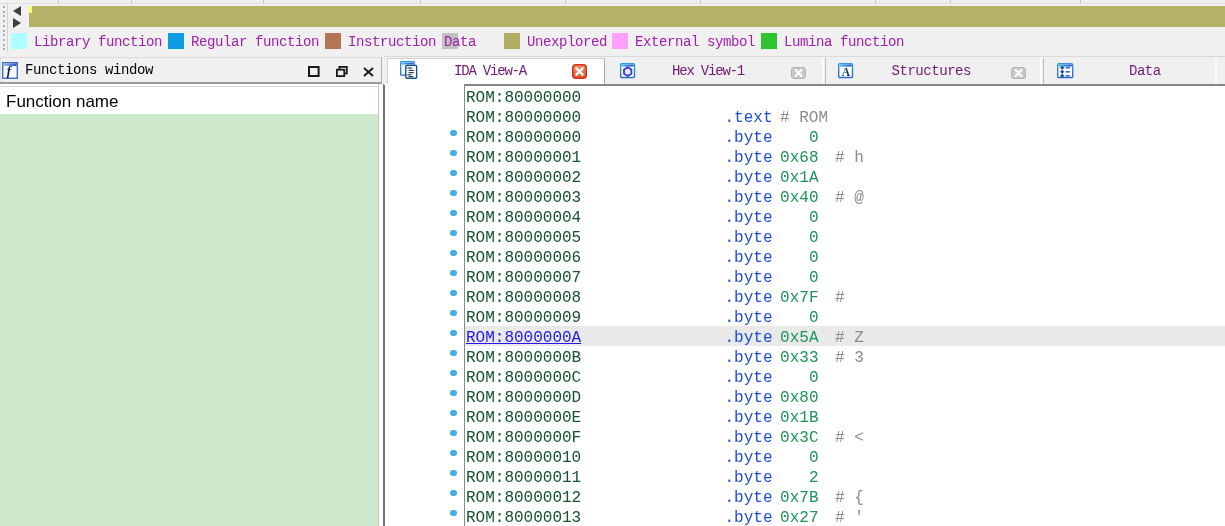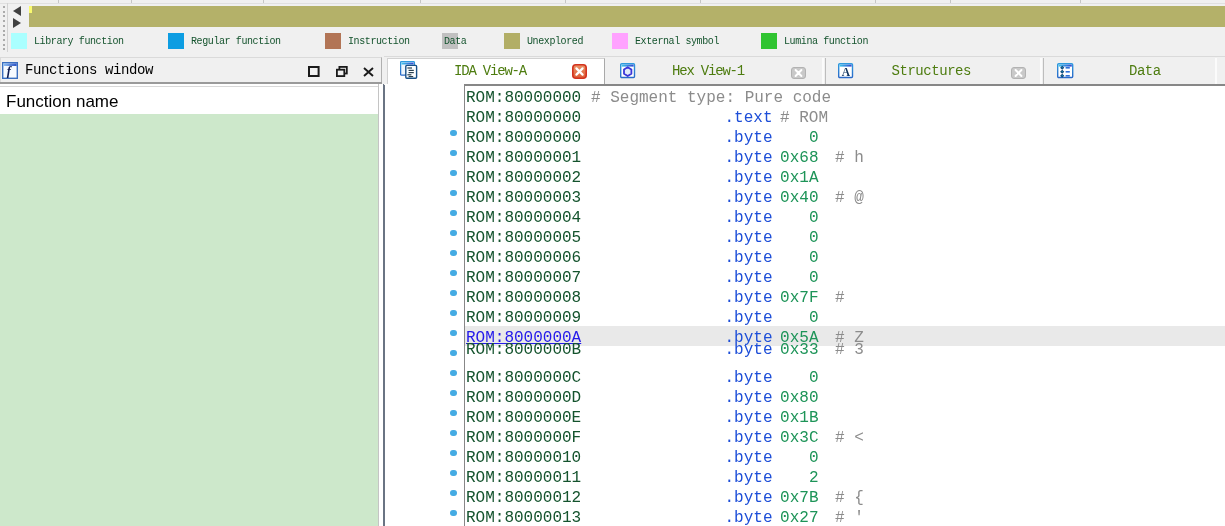--- a/index.html
+++ b/index.html
@@ -13,39 +13,39 @@
 #handle1 { position:absolute; left:7px; top:3px; width:1px; height:49px; background:#d2d2d2; }
 .hdot { position:absolute; left:2.5px; width:2px; height:2px; background:#ababab; }
 #arrL { position:absolute; left:13px; top:6px; width:0; height:0;
   border-top:5px solid transparent; border-bottom:5px solid transparent; border-right:8px solid #404040; }
 #arrR { position:absolute; left:13px; top:18px; width:0; height:0;
   border-top:5px solid transparent; border-bottom:5px solid transparent; border-left:8px solid #404040; }
 #navband { position:absolute; left:29px; top:6px; width:1196px; height:21px; background:#b4b169; }
 #navmark { position:absolute; left:0; top:0; width:3px; height:7px; background:#fafa6e; }
 
 .lsq { position:absolute; top:33px; width:16px; height:16px; }
-.llab { position:absolute; top:34px; height:16px; font-size:10px; letter-spacing:-0.4px; color:#14532d; line-height:16px; white-space:pre; }
+.llab { position:absolute; top:34px; height:16px; font-size:14px; letter-spacing:-0.4px; color:#a21caf; line-height:16px; white-space:pre; }
 
 #titlebar { position:absolute; left:0; top:57px; width:382px; height:26px; background:#f0f0f0;
   border-top:1px solid #dadada; border-left:1px solid #dadada; border-right:1px solid #b0b0b0; }
 #titlebar-b { position:absolute; left:0; top:82px; width:382px; height:2px; background:#9a9a9a; }
 #ptitle { position:absolute; left:25px; top:62px; font-size:14px; letter-spacing:-0.4px; color:#000; line-height:16px; white-space:pre; }
 #lpanel { position:absolute; left:0; top:84px; width:383px; height:442px; background:#ffffff; }
 #lphead { position:absolute; left:6px; top:91.5px; font-family:"Liberation Sans",sans-serif; font-size:17px; color:#000; }
 #lpgreen { position:absolute; left:0; top:114px; width:378px; height:412px; background:#cde8cb; }
 #lpborder { position:absolute; left:378px; top:84px; width:1px; height:442px; background:#c4c4c4; }
 #lphline { position:absolute; left:0; top:86px; width:378px; height:1px; background:#d9d9d9; }
 #splitter { position:absolute; left:383px; top:84px; width:1.5px; height:442px; background:#6a7483; }
 
 #tabbar { position:absolute; left:384px; top:56px; width:841px; height:28.5px; background:#f0f0f0; border-top:1px solid #dadada; }
 #activetab { position:absolute; left:386.5px; top:57.5px; width:218.5px; height:28px; background:#ffffff;
   border-left:1px solid #d2d2d2; border-top:1px solid #d2d2d2; border-right:1.5px solid #a9a9a9; }
 .tsep-w { position:absolute; top:57.5px; width:2px; height:26px; background:#fbfbfb; }
 .tsep-g { position:absolute; top:57.5px; width:1px; height:26px; background:#bdbdbd; }
-.tablab { position:absolute; top:63px; height:16px; font-size:14px; letter-spacing:-1.2px; color:#4d7c0f; line-height:16px; white-space:pre; }
+.tablab { position:absolute; top:63px; height:16px; font-size:14px; letter-spacing:-1.2px; color:#701a75; line-height:16px; white-space:pre; }
 .ticon { position:absolute; top:62px; }
 
 #content { position:absolute; left:385px; top:84px; width:840px; height:442px; background:#ffffff; }
 #frame-h { position:absolute; left:463.5px; top:84px; width:761.5px; height:1.9px; background:#878787; }
 #frame-v { position:absolute; left:463.7px; top:84px; width:1.6px; height:442px; background:#878787; }
 #hibar { position:absolute; left:465.3px; top:326px; width:759.7px; height:20px; background:#e9e9e9; }
 
 .ln { position:absolute; left:466px; width:759px; height:20px; font-size:16px; line-height:20px; white-space:pre; }
 .ln span { position:absolute; top:0; }
 .a { color:#14532d; left:0; }
@@ -216,21 +216,21 @@
 </svg>
 <svg class="abs" style="left:1010.5px;top:66.5px" width="15" height="12" viewBox="0 0 15 12">
   <rect x="0.5" y="0.5" width="14" height="11" rx="2.5" fill="#c9c9c9" stroke="#b2b2b2"></rect>
   <path d="M4.6 3 L10.4 9 M10.4 3 L4.6 9" stroke="#ffffff" stroke-width="2" stroke-linecap="round"></path>
 </svg>
 
 <div id="content"></div>
 <div id="hibar"></div>
 <div id="frame-h"></div>
 <div id="frame-v"></div>
-<div class="ln" style="top:88px"><span class="a">ROM:80000000</span><span class="c" style="left:125px"># Segment type: Pure code</span></div>
+<div class="ln" style="top:88px"><span class="a">ROM:80000000</span></div>
 <div class="ln" style="top:108px"><span class="a">ROM:80000000</span><span class="m">.text</span><span class="c" style="left:314px"># ROM</span></div>
 <div class="dot" style="top:129.5px"></div>
 <div class="ln" style="top:128px"><span class="a">ROM:80000000</span><span class="m">.byte</span><span class="v">0</span></div>
 <div class="dot" style="top:149.5px"></div>
 <div class="ln" style="top:148px"><span class="a">ROM:80000001</span><span class="m">.byte</span><span class="v">0x68</span><span class="c" style="left:369px"># h</span></div>
 <div class="dot" style="top:169.5px"></div>
 <div class="ln" style="top:168px"><span class="a">ROM:80000002</span><span class="m">.byte</span><span class="v">0x1A</span></div>
 <div class="dot" style="top:189.5px"></div>
 <div class="ln" style="top:188px"><span class="a">ROM:80000003</span><span class="m">.byte</span><span class="v">0x40</span><span class="c" style="left:369px"># @</span></div>
 <div class="dot" style="top:209.5px"></div>
@@ -241,21 +241,21 @@
 <div class="ln" style="top:248px"><span class="a">ROM:80000006</span><span class="m">.byte</span><span class="v">0</span></div>
 <div class="dot" style="top:269.5px"></div>
 <div class="ln" style="top:268px"><span class="a">ROM:80000007</span><span class="m">.byte</span><span class="v">0</span></div>
 <div class="dot" style="top:289.5px"></div>
 <div class="ln" style="top:288px"><span class="a">ROM:80000008</span><span class="m">.byte</span><span class="v">0x7F</span><span class="c" style="left:369px">#</span></div>
 <div class="dot" style="top:309.5px"></div>
 <div class="ln" style="top:308px"><span class="a">ROM:80000009</span><span class="m">.byte</span><span class="v">0</span></div>
 <div class="dot" style="top:329.5px"></div>
 <div class="ln" style="top:328px"><span class="sa">ROM:8000000A</span><span class="m">.byte</span><span class="v">0x5A</span><span class="c" style="left:369px"># Z</span></div>
 <div class="dot" style="top:349.5px"></div>
-<div class="ln" style="top:340px"><span class="a">ROM:8000000B</span><span class="m">.byte</span><span class="v">0x33</span><span class="c" style="left:369px"># 3</span></div>
+<div class="ln" style="top:348px"><span class="a">ROM:8000000B</span><span class="m">.byte</span><span class="v">0x33</span><span class="c" style="left:369px"># 3</span></div>
 <div class="dot" style="top:369.5px"></div>
 <div class="ln" style="top:368px"><span class="a">ROM:8000000C</span><span class="m">.byte</span><span class="v">0</span></div>
 <div class="dot" style="top:389.5px"></div>
 <div class="ln" style="top:388px"><span class="a">ROM:8000000D</span><span class="m">.byte</span><span class="v">0x80</span></div>
 <div class="dot" style="top:409.5px"></div>
 <div class="ln" style="top:408px"><span class="a">ROM:8000000E</span><span class="m">.byte</span><span class="v">0x1B</span></div>
 <div class="dot" style="top:429.5px"></div>
 <div class="ln" style="top:428px"><span class="a">ROM:8000000F</span><span class="m">.byte</span><span class="v">0x3C</span><span class="c" style="left:369px"># &lt;</span></div>
 <div class="dot" style="top:449.5px"></div>
 <div class="ln" style="top:448px"><span class="a">ROM:80000010</span><span class="m">.byte</span><span class="v">0</span></div>

